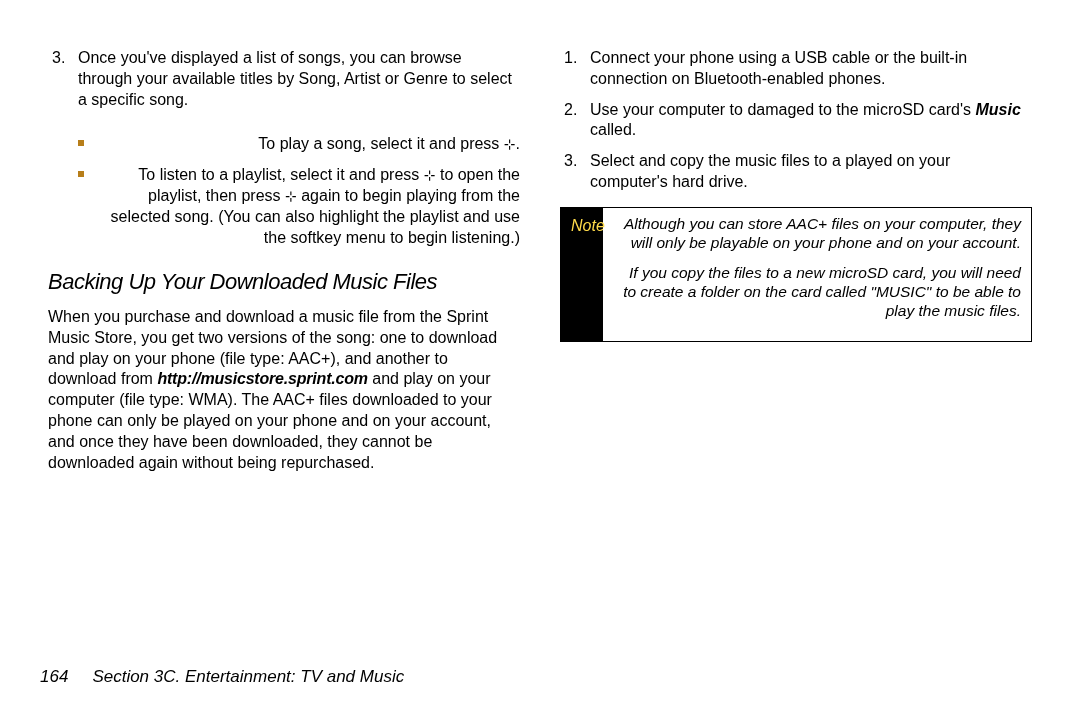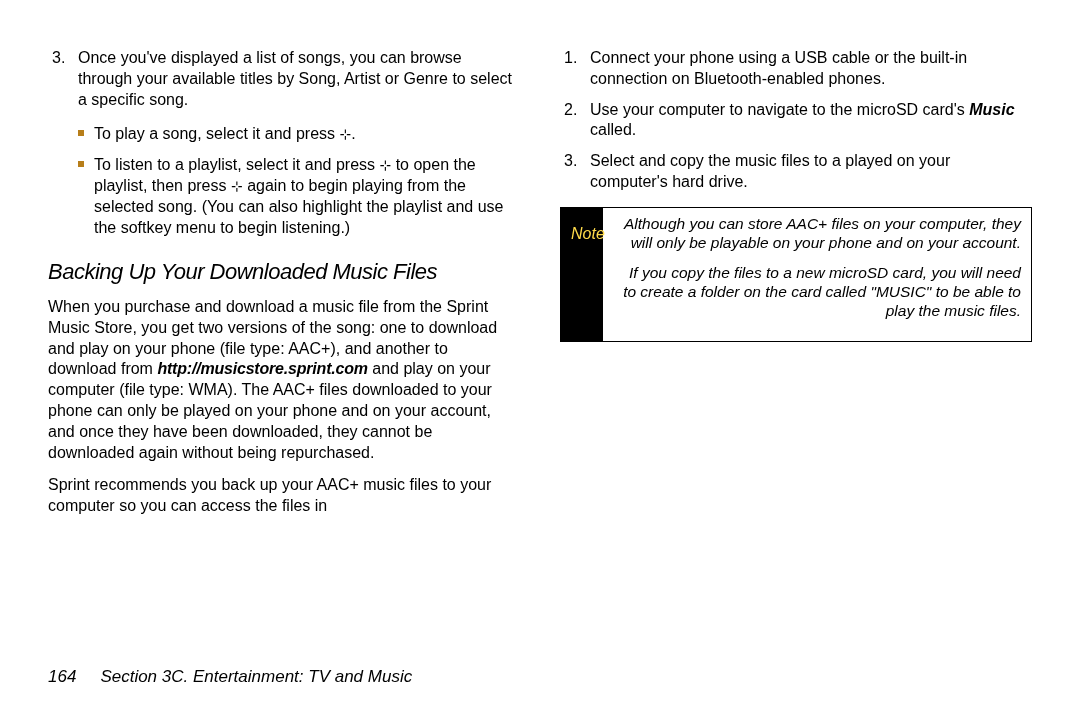--- a/index.html
+++ b/index.html
@@ -31,22 +31,23 @@
     margin-bottom: 10px;
   }
   .ol-num {
     min-width: 26px;
     padding-left: 4px;
   }
   .ol-body {
     flex: 1;
   }
   .nested {
-    margin-top: 14px;
+    margin-top: 24px;
     padding-left: 0px;
+    text-align: right;
   }
   .bullet-row {
     display: flex;
     margin-bottom: 10px;
     align-items: flex-start;
   }
   .sq-bullet {
     display: inline-block;
     width: 6px;
     height: 6px;
@@ -83,37 +84,37 @@
   }
   .note-box {
     border: 1.5px solid #000;
     display: flex;
     margin-top: 14px;
   }
   .note-label {
     background: #000;
     color: #ffdb4a;
     font-style: italic;
-    padding: 16px 10px 0 10px;
+    padding: 8px 10px 0 10px;
     min-width: 42px;
     box-sizing: border-box;
     font-size: 16px;
   }
   .note-content {
     padding: 6px 10px 8px 12px;
     font-style: italic;
     font-size: 15.5px;
     line-height: 1.25;
     text-align: right;
   }
   .note-content .np { margin-bottom: 10px; }
   .note-content .np:last-child { margin-bottom: 12px; }
   .footer {
     position: absolute;
-    left: 48px;
+    left: 40px;
     bottom: 32px;
     font-style: italic;
     font-size: 17px;
   }
   .page-num { font-style: italic; margin-right: 24px; }
 </style>
 </head>
 <body>
 
 <div class="page">
@@ -140,33 +141,32 @@
           </div>
         </div>
       </div>
 
       <div class="section-title">Backing Up Your Downloaded Music Files</div>
 
       <div class="para">
         <span>When you purchase and download a music file from the Sprint Music Store, you get two versions of the song: one to download and play on your phone (file type: AAC+), and another to download from </span><span class="url">http://musicstore.sprint.com</span><span> and play on your computer (file type: WMA). The AAC+ files downloaded to your phone can only be played on your phone and on your account, and once they have been downloaded, they cannot be downloaded again without being repurchased.</span>
       </div>
 
-      <div class="para">Sprint recommends you back up your AAC+ music files to your computer so you can access the files in</div>
     </div>
 
     <div class="col">
 
       <div class="ol-item">
         <div class="ol-num">1.</div>
         <div class="ol-body">Connect your phone using a USB cable or the built-in connection on Bluetooth-enabled phones.</div>
       </div>
       <div class="ol-item">
         <div class="ol-num">2.</div>
         <div class="ol-body">
-          <span>Use your computer to navigate to the microSD card's </span><span class="music-folder">Music</span><span> called.</span>
+          <span>Use your computer to damaged to the microSD card's </span><span class="music-folder">Music</span><span> called.</span>
         </div>
       </div>
       <div class="ol-item">
         <div class="ol-num">3.</div>
         <div class="ol-body">Select and copy the music files to a played on your computer's hard drive.</div>
       </div>
 
       <div class="note-box">
         <div class="note-label">Note</div>
         <div class="note-content">

